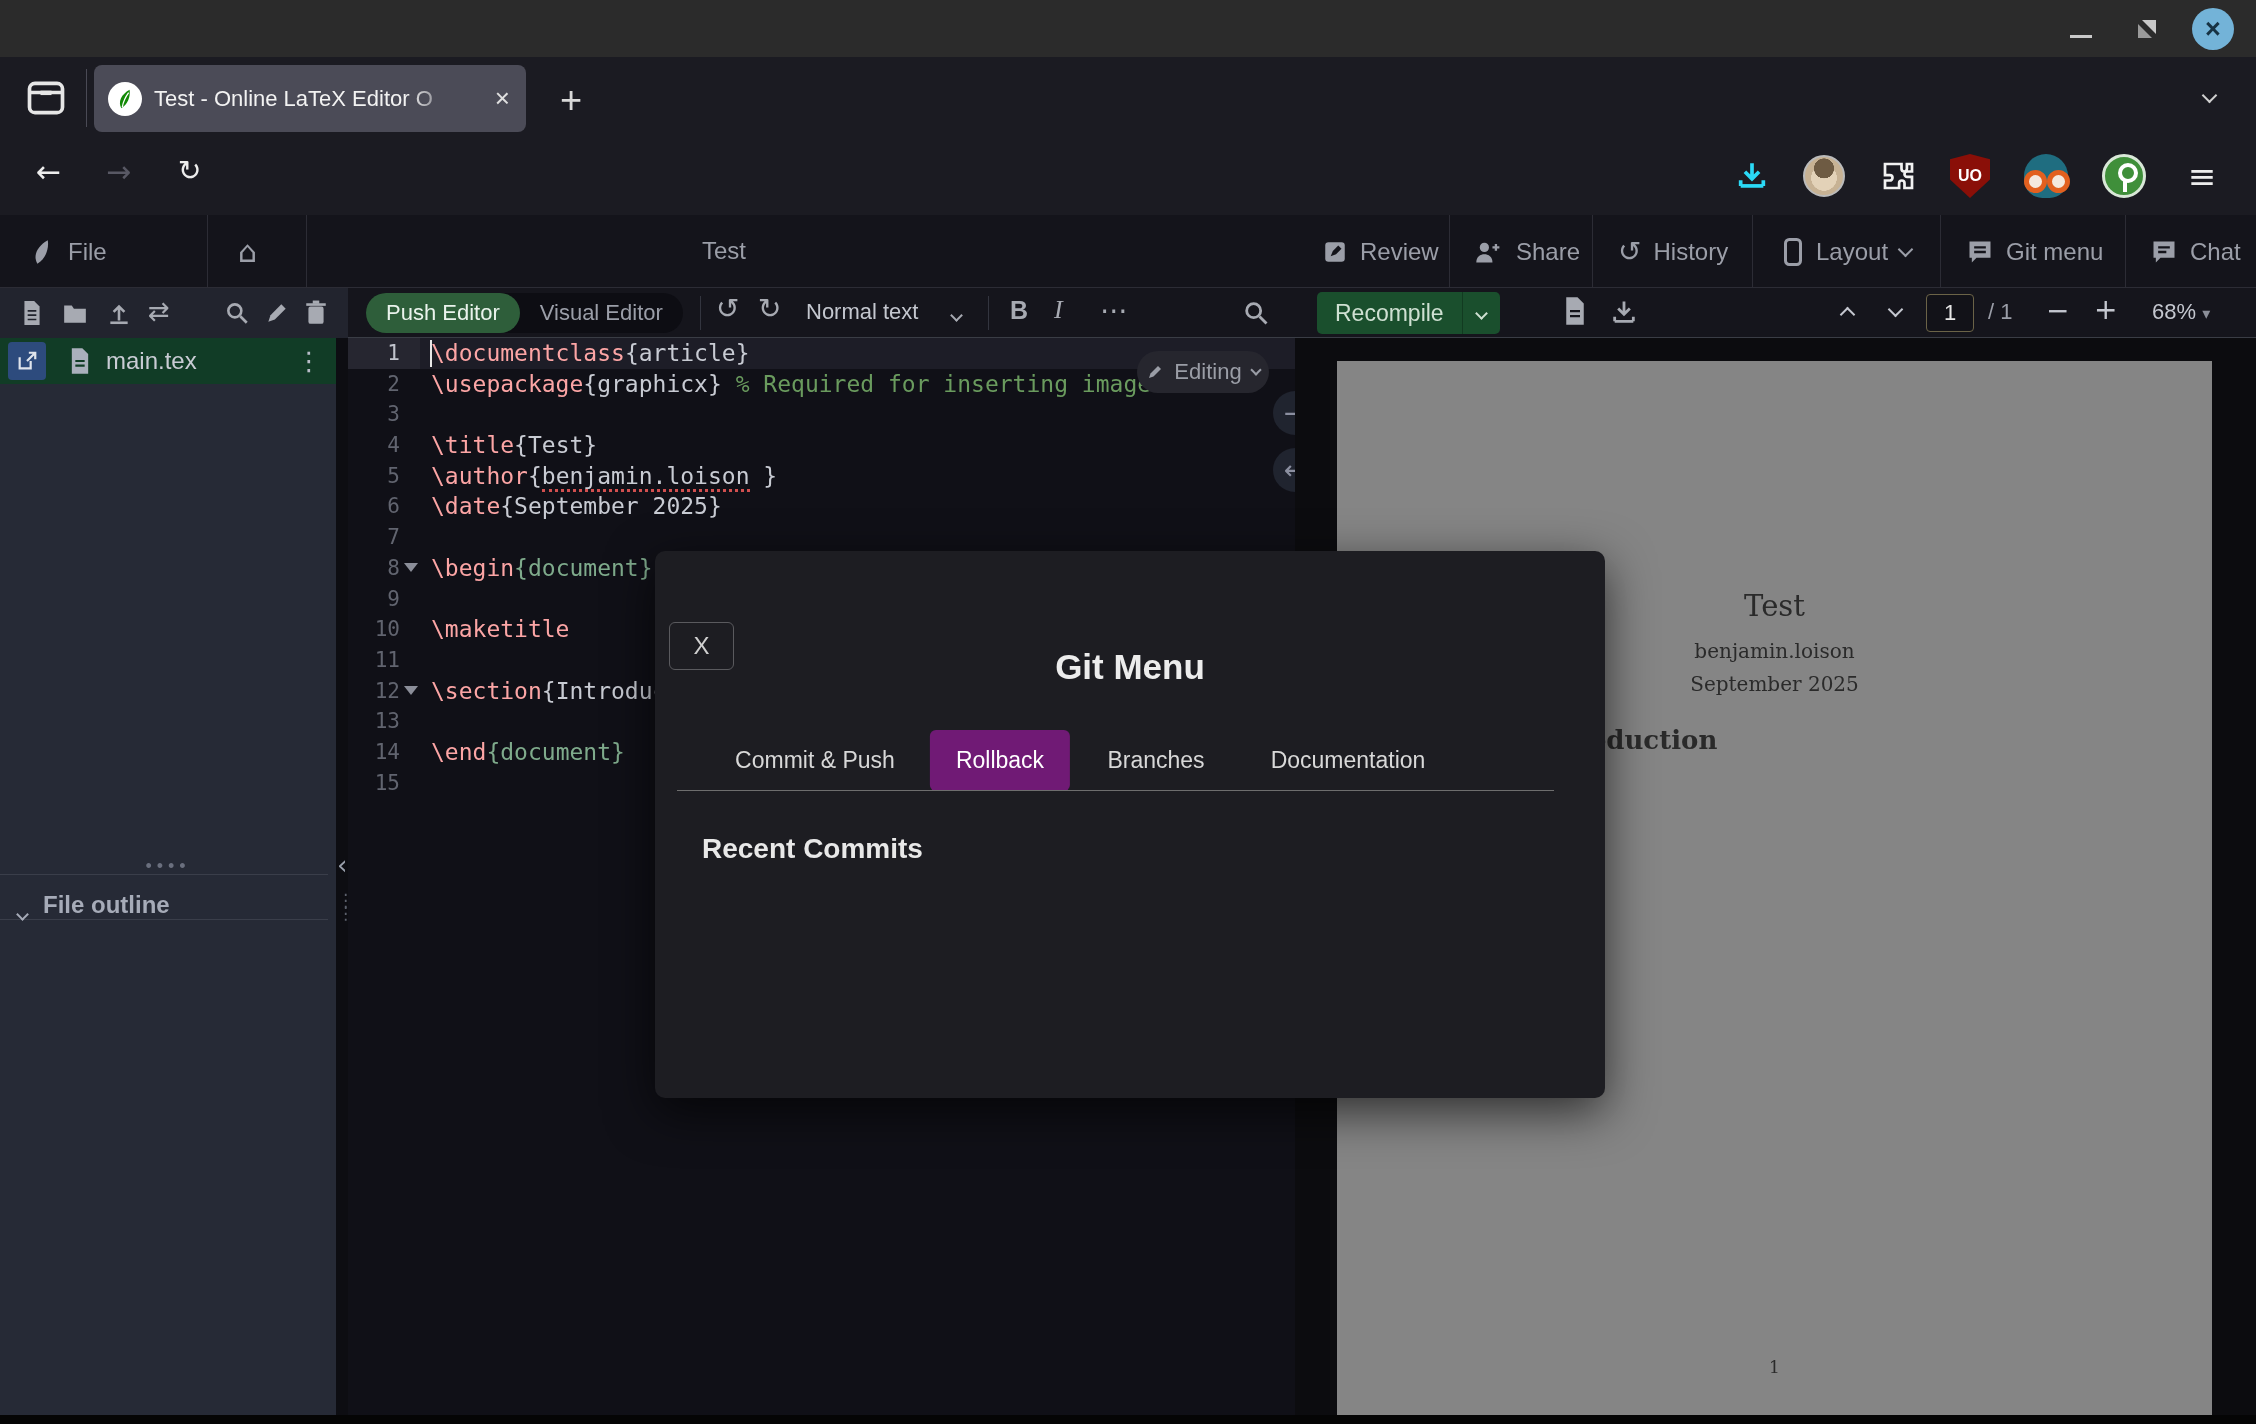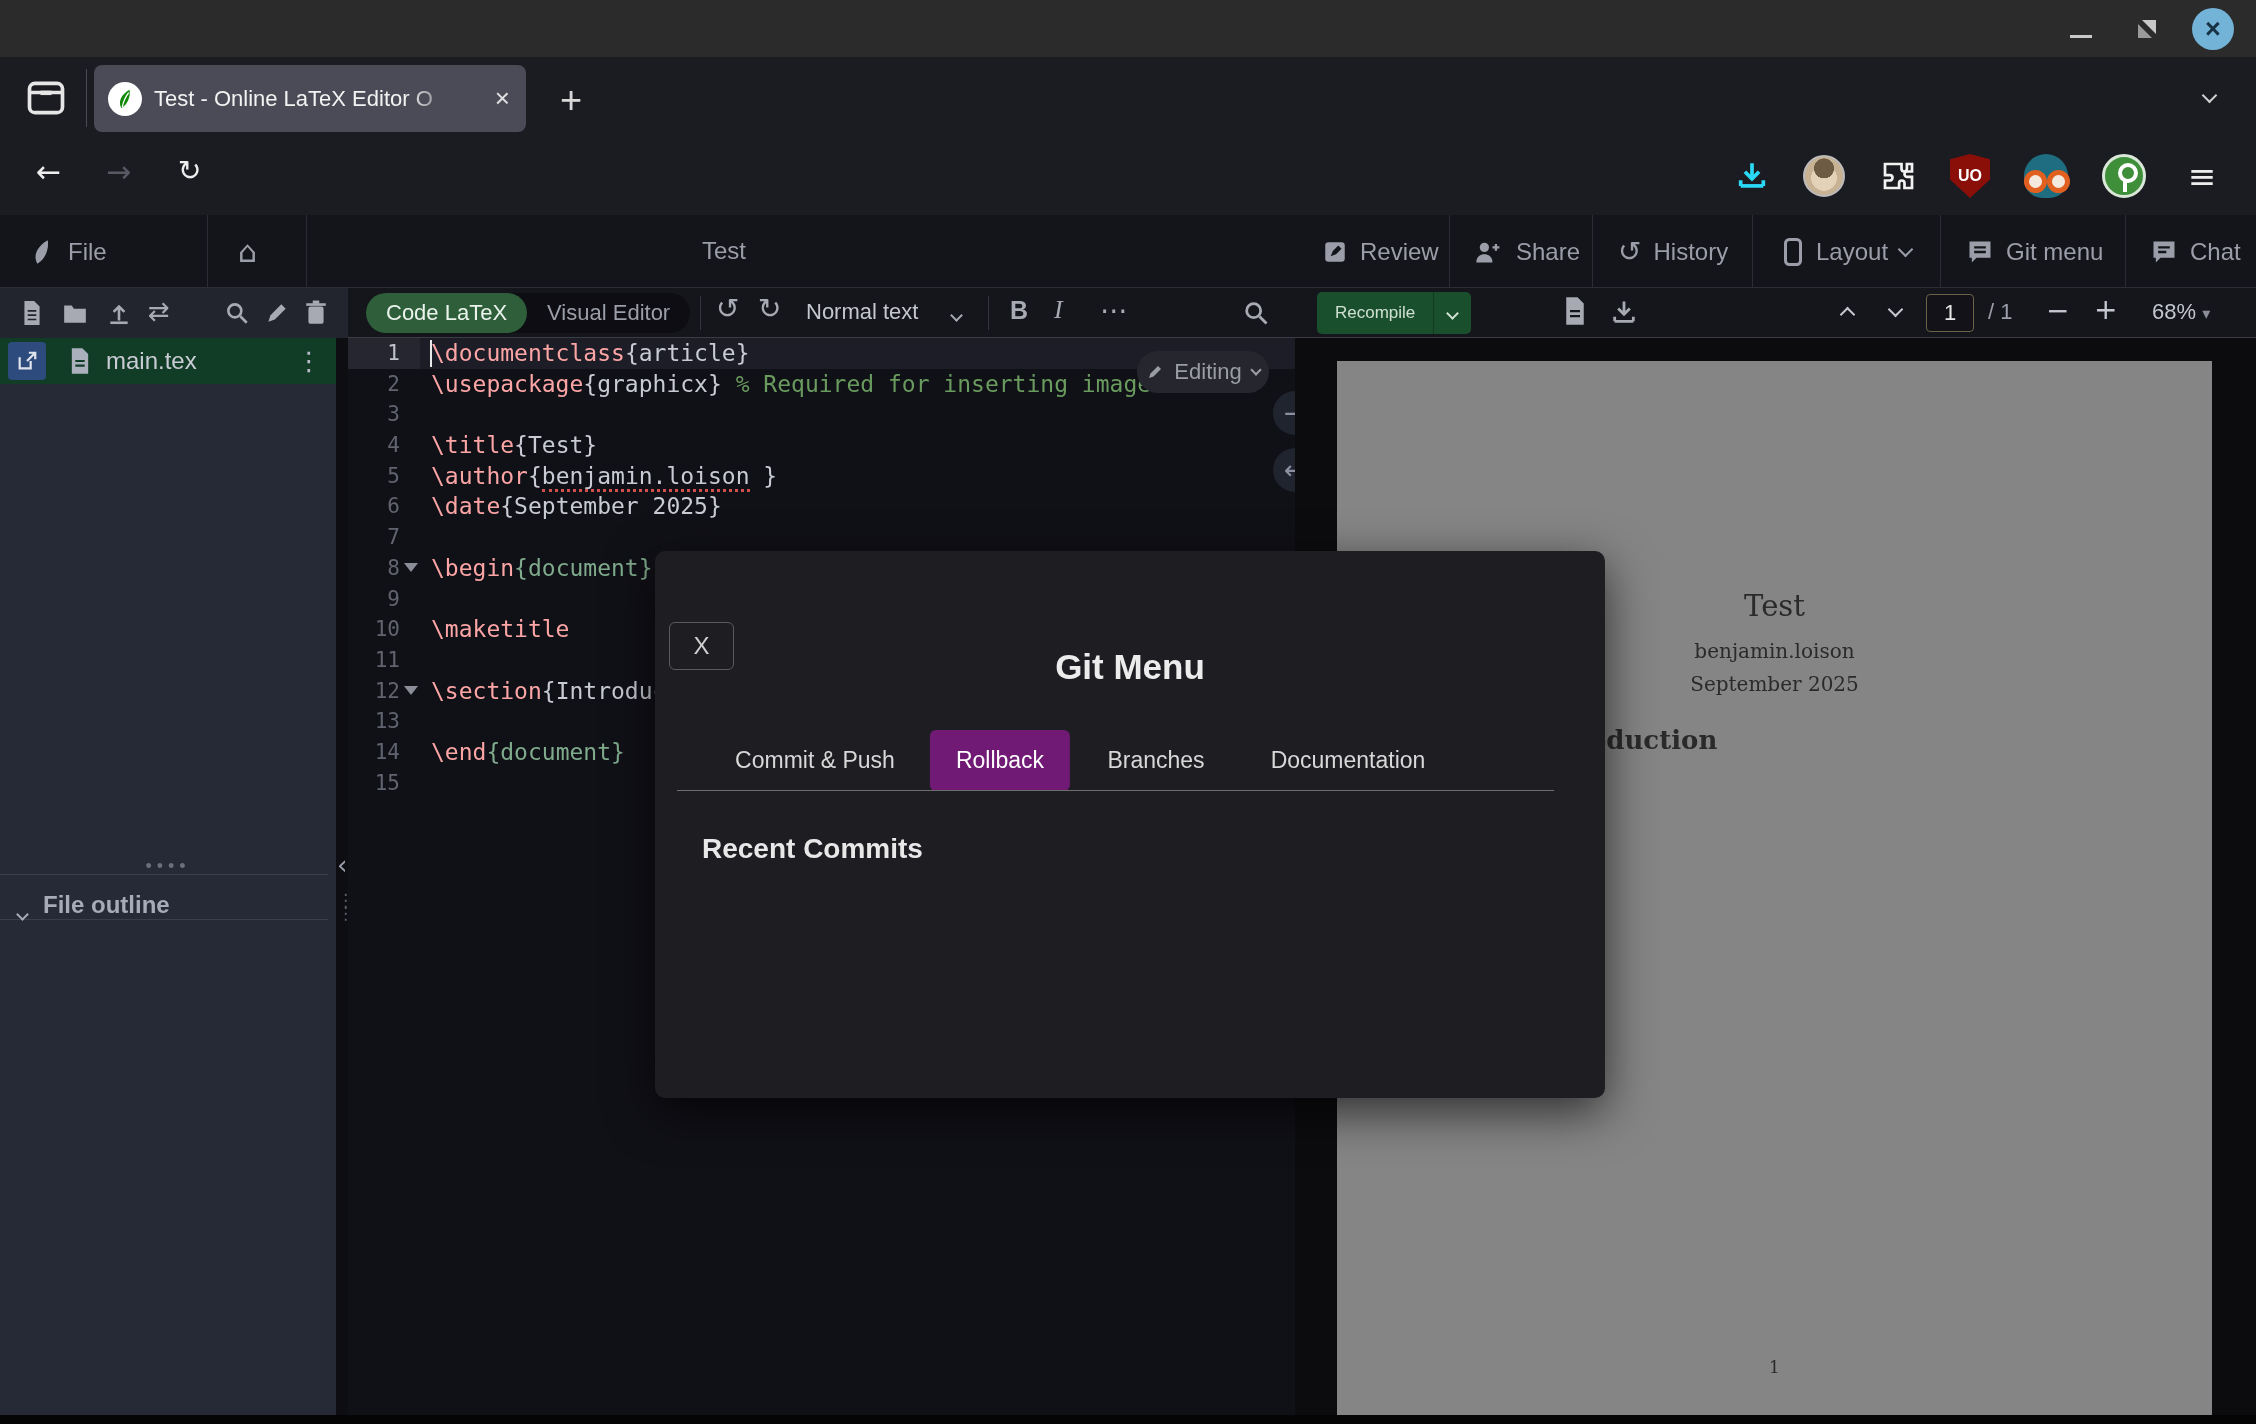--- a/index.html
+++ b/index.html
@@ -91,21 +91,21 @@
   .tsep { position:absolute; top:8px; width:1px; height:34px; background:#33353f; }
   .edico { position:absolute; top:4px; color:#a7aab2; font-size:28px; }
   #fmt { position:absolute; left:806px; top:11px; color:#c4c7cf; font-size:22px; }
   #fmt-chev { position:absolute; left:952px; top:18px; color:#a7aab2; }
   #boldb { left:1010px; font-weight:bold; font-size:25px; top:8px; }
   #italicb { left:1054px; font-style:italic; font-family:"Liberation Serif",serif; font-size:26px; top:7px; }
   #moreb { left:1100px; top:6px; }
 
   #recompile { position:absolute; left:1317px; top:4px; height:42px; background:#1a4f2d; border-radius:5px;
                display:flex; align-items:center; color:#cfe0d2; }
-  #recompile .lbl { padding:0 18px; font-size:17px; }
+  #recompile .lbl { padding:0 18px; font-size:23px; }
   #recompile .div { width:1px; height:42px; background:#123b21; }
   #recompile .cwrap { padding:0 14px; }
   .pdfico { position:absolute; top:8px; color:#a7aab2; }
   #pagebox { position:absolute; left:1926px; top:6px; width:48px; height:38px; border:1px solid #6b6347;
              border-radius:4px; color:#e6e6e6; font-size:22px; text-align:center; line-height:36px; background:#121218; }
   #pagetotal { position:absolute; left:1988px; top:11px; color:#9b9ea8; font-size:22px; }
   #zminus { position:absolute; left:2046px; top:6px; color:#c4c7cf; font-size:28px; }
   #zplus  { position:absolute; left:2094px; top:5px; color:#c4c7cf; font-size:28px; }
   #zoomlvl { position:absolute; left:2152px; top:11px; color:#c4c7cf; font-size:22px; }
   #zoomlvl .tri { font-size:16px; color:#8b8e98; }
@@ -356,21 +356,21 @@
     <div class="tico" style="left:304px;">
       <svg width="24" height="26" viewBox="0 0 20 24">
           <rect x="3" y="6" width="14" height="16" rx="2" fill="#a7aab2"></rect>
           <rect x="1" y="3" width="18" height="2.4" fill="#a7aab2"></rect>
           <rect x="7" y="0.5" width="6" height="3" fill="#a7aab2"></rect>
         </svg>
     </div>
   </div>
 
   <div id="toggle">
-    <div id="codeEd">Code LaTeX</div>
+    <div id="codeEd">Push Editor</div>
     <div id="visEd">Visual Editor</div>
   </div>
   <div class="tsep" style="left:700px;"></div>
   <div class="edico ico" style="left:716px;">↺</div>
   <div class="edico ico" style="left:758px;">↻</div>
   <div id="fmt">Normal text</div>
   <div id="fmt-chev"><span class="chev" style="width:9px;height:9px;border-width:2px;"></span></div>
   <div class="tsep" style="left:988px;"></div>
   <div class="edico" id="boldb">B</div>
   <div class="edico" id="italicb">I</div>

